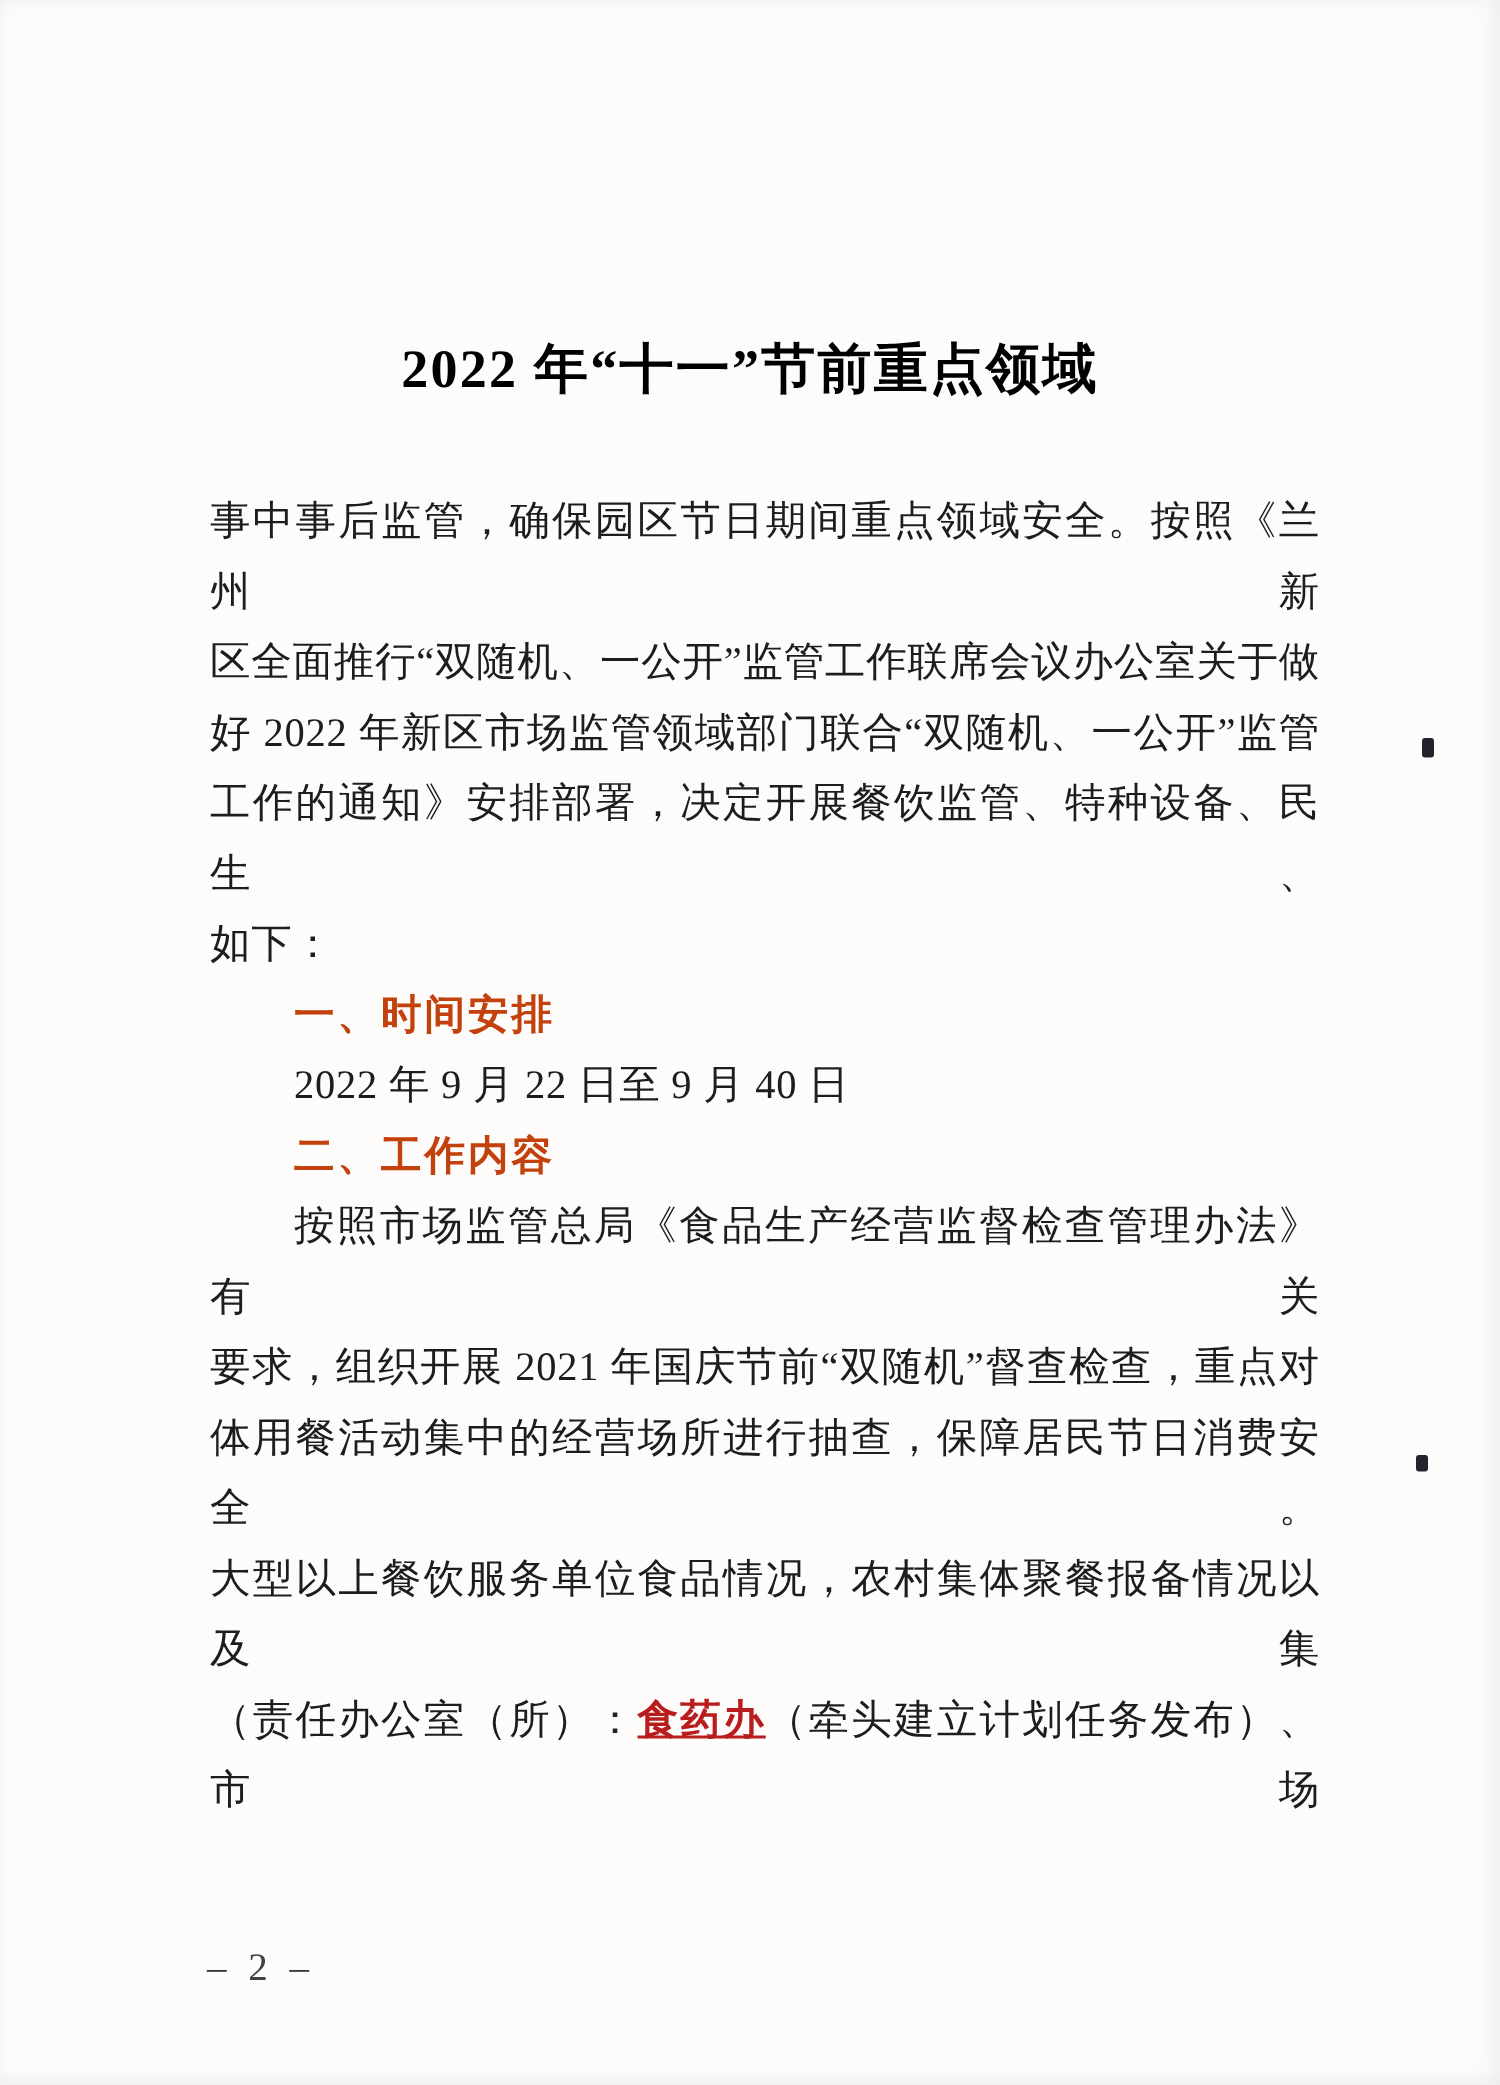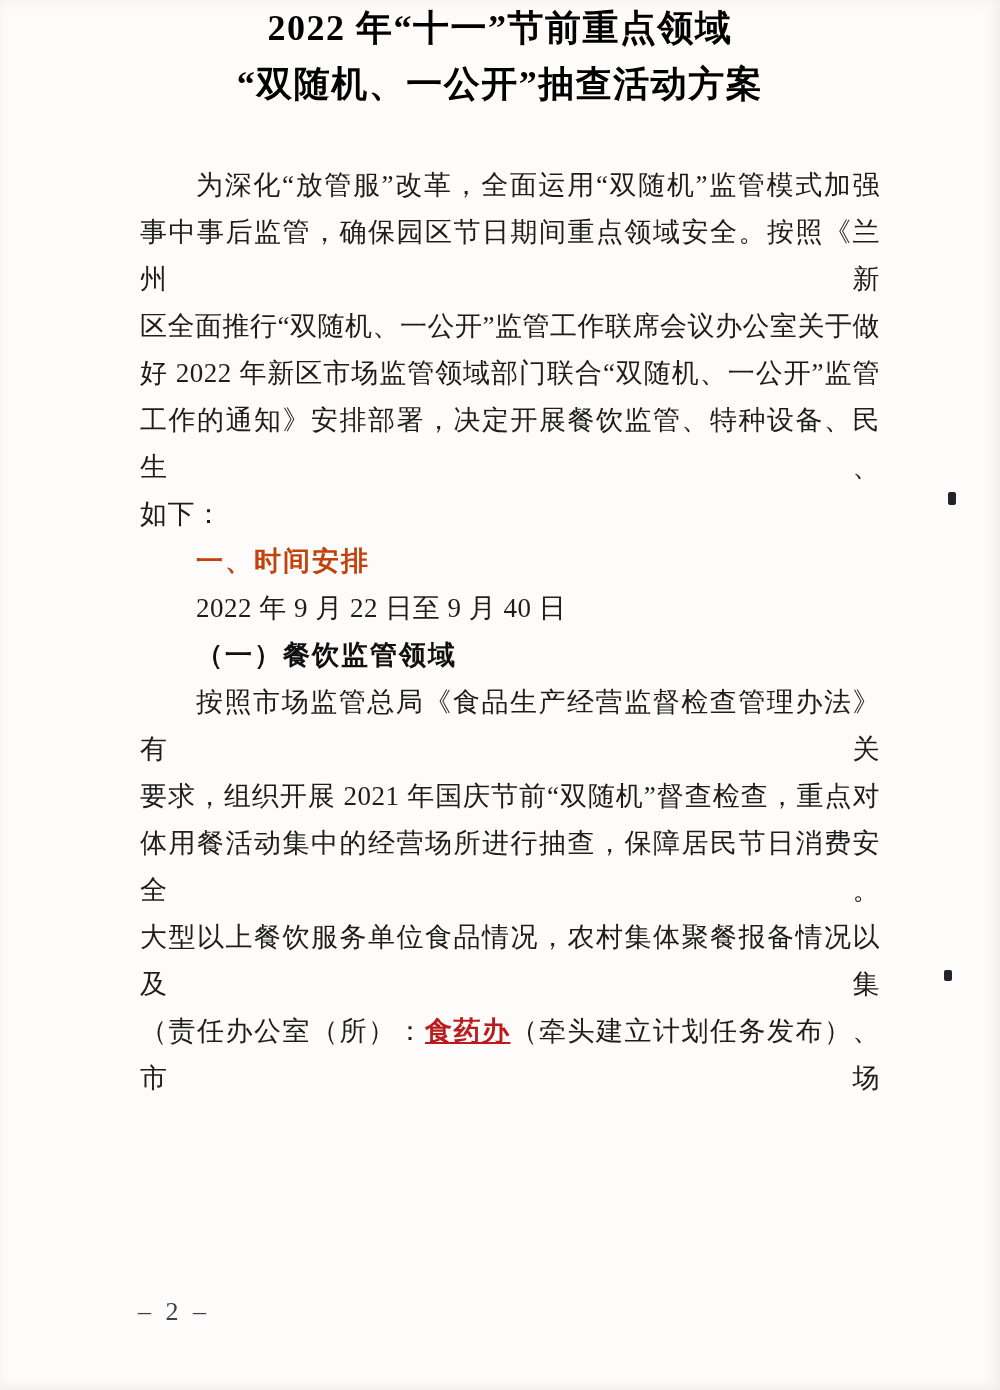--- a/index.html
+++ b/index.html
@@ -12,20 +12,21 @@
     width: 1000px;
     height: 1390px;
     margin: 0 auto;
     background: #fdfcfb;
     overflow: hidden;
     font-family: "Liberation Serif", "DejaVu Serif", serif;
     box-shadow: inset -6px 0 14px rgba(180,175,170,0.12), inset 0 -4px 10px rgba(180,175,170,0.08);
   }
   .title {
     margin: 0;
+    padding-top: 218px;
     text-align: center;
     font-size: 36px;
     line-height: 56px;
     font-weight: 700;
     letter-spacing: 1.5px;
     color: #000;
   }
   .body {
     margin: 50px 120px 0 140px;
     font-size: 27px;
@@ -85,33 +86,31 @@
     width: 8px;
     height: 11px;
   }
 </style>
 </head>
 <body>
 
 <div class="page">
   <h1 class="title">
     <div>2022 年“十一”节前重点领域</div>
-    <div>“双随机、一公开”抽查活动方案</div>
   </h1>
 
   <div class="body">
-      <div class="line indent justify"><span>为深化“放管服”改革，全面运用“双随机”监管模式加强</span></div>
       <div class="line justify"><span>事中事后监管，确保园区节日期间重点领域安全。按照《兰州新</span></div>
       <div class="line justify"><span>区全面推行“双随机、一公开”监管工作联席会议办公室关于做</span></div>
       <div class="line justify"><span>好 2022 年新区市场监管领域部门联合“双随机、一公开”监管</span></div>
       <div class="line justify"><span>工作的通知》安排部署，决定开展餐饮监管、特种设备、民生、</span></div>
       <div class="line"><span>如下：</span></div>
       <div class="line indent heading"><span>一、时间安排</span></div>
       <div class="line indent"><span>2022 年 9 月 22 日至 9 月 40 日</span></div>
-      <div class="line indent subheading"><span>（一）餐饮监管领域</span></div>
+      <div class="line indent heading"><span>二、工作内容</span></div>
       <div class="line indent justify"><span>按照市场监管总局《食品生产经营监督检查管理办法》有关</span></div>
       <div class="line justify"><span>要求，组织开展 2021 年国庆节前“双随机”督查检查，重点对</span></div>
       <div class="line justify"><span>体用餐活动集中的经营场所进行抽查，保障居民节日消费安全。</span></div>
       <div class="line justify"><span>大型以上餐饮服务单位食品情况，农村集体聚餐报备情况以及集</span></div>
       <div class="line justify"><span>（责任办公室（所）：</span><span class="bold">食药办</span><span>（牵头建立计划任务发布）、市场</span></div>
     </div>
 
   <div class="footer">– 2 –</div>
 
   <div class="speck speck1"></div>

